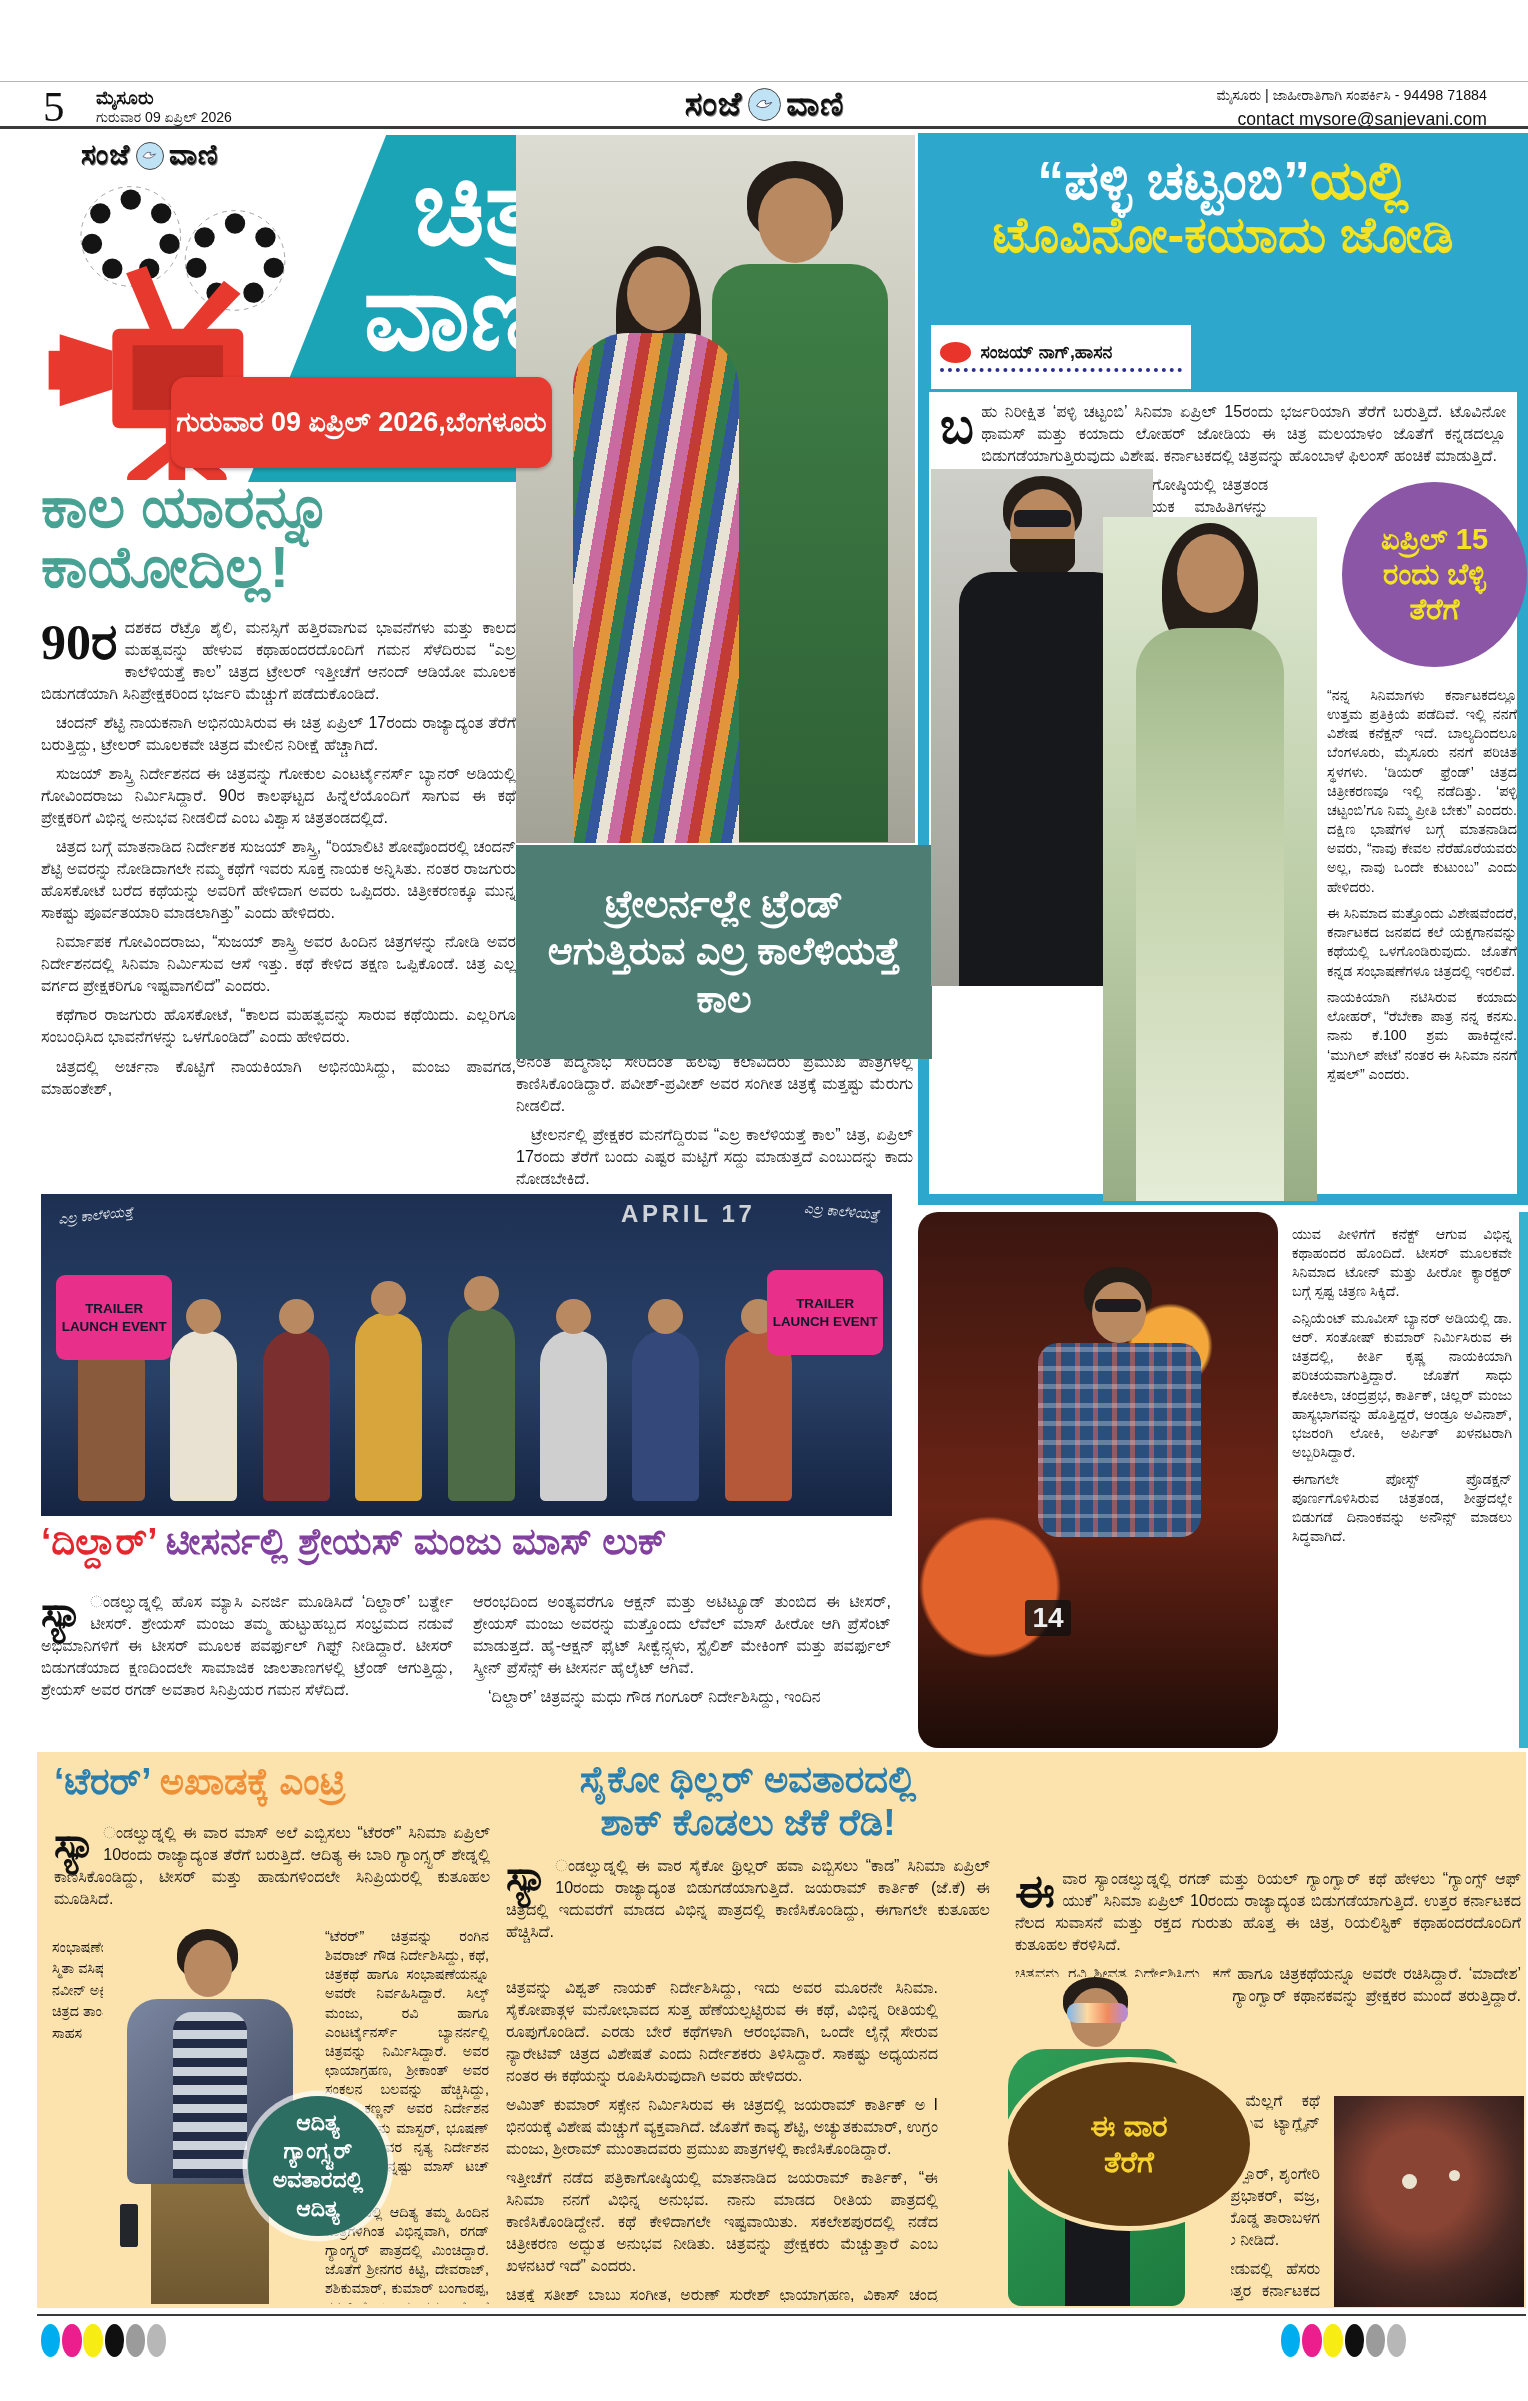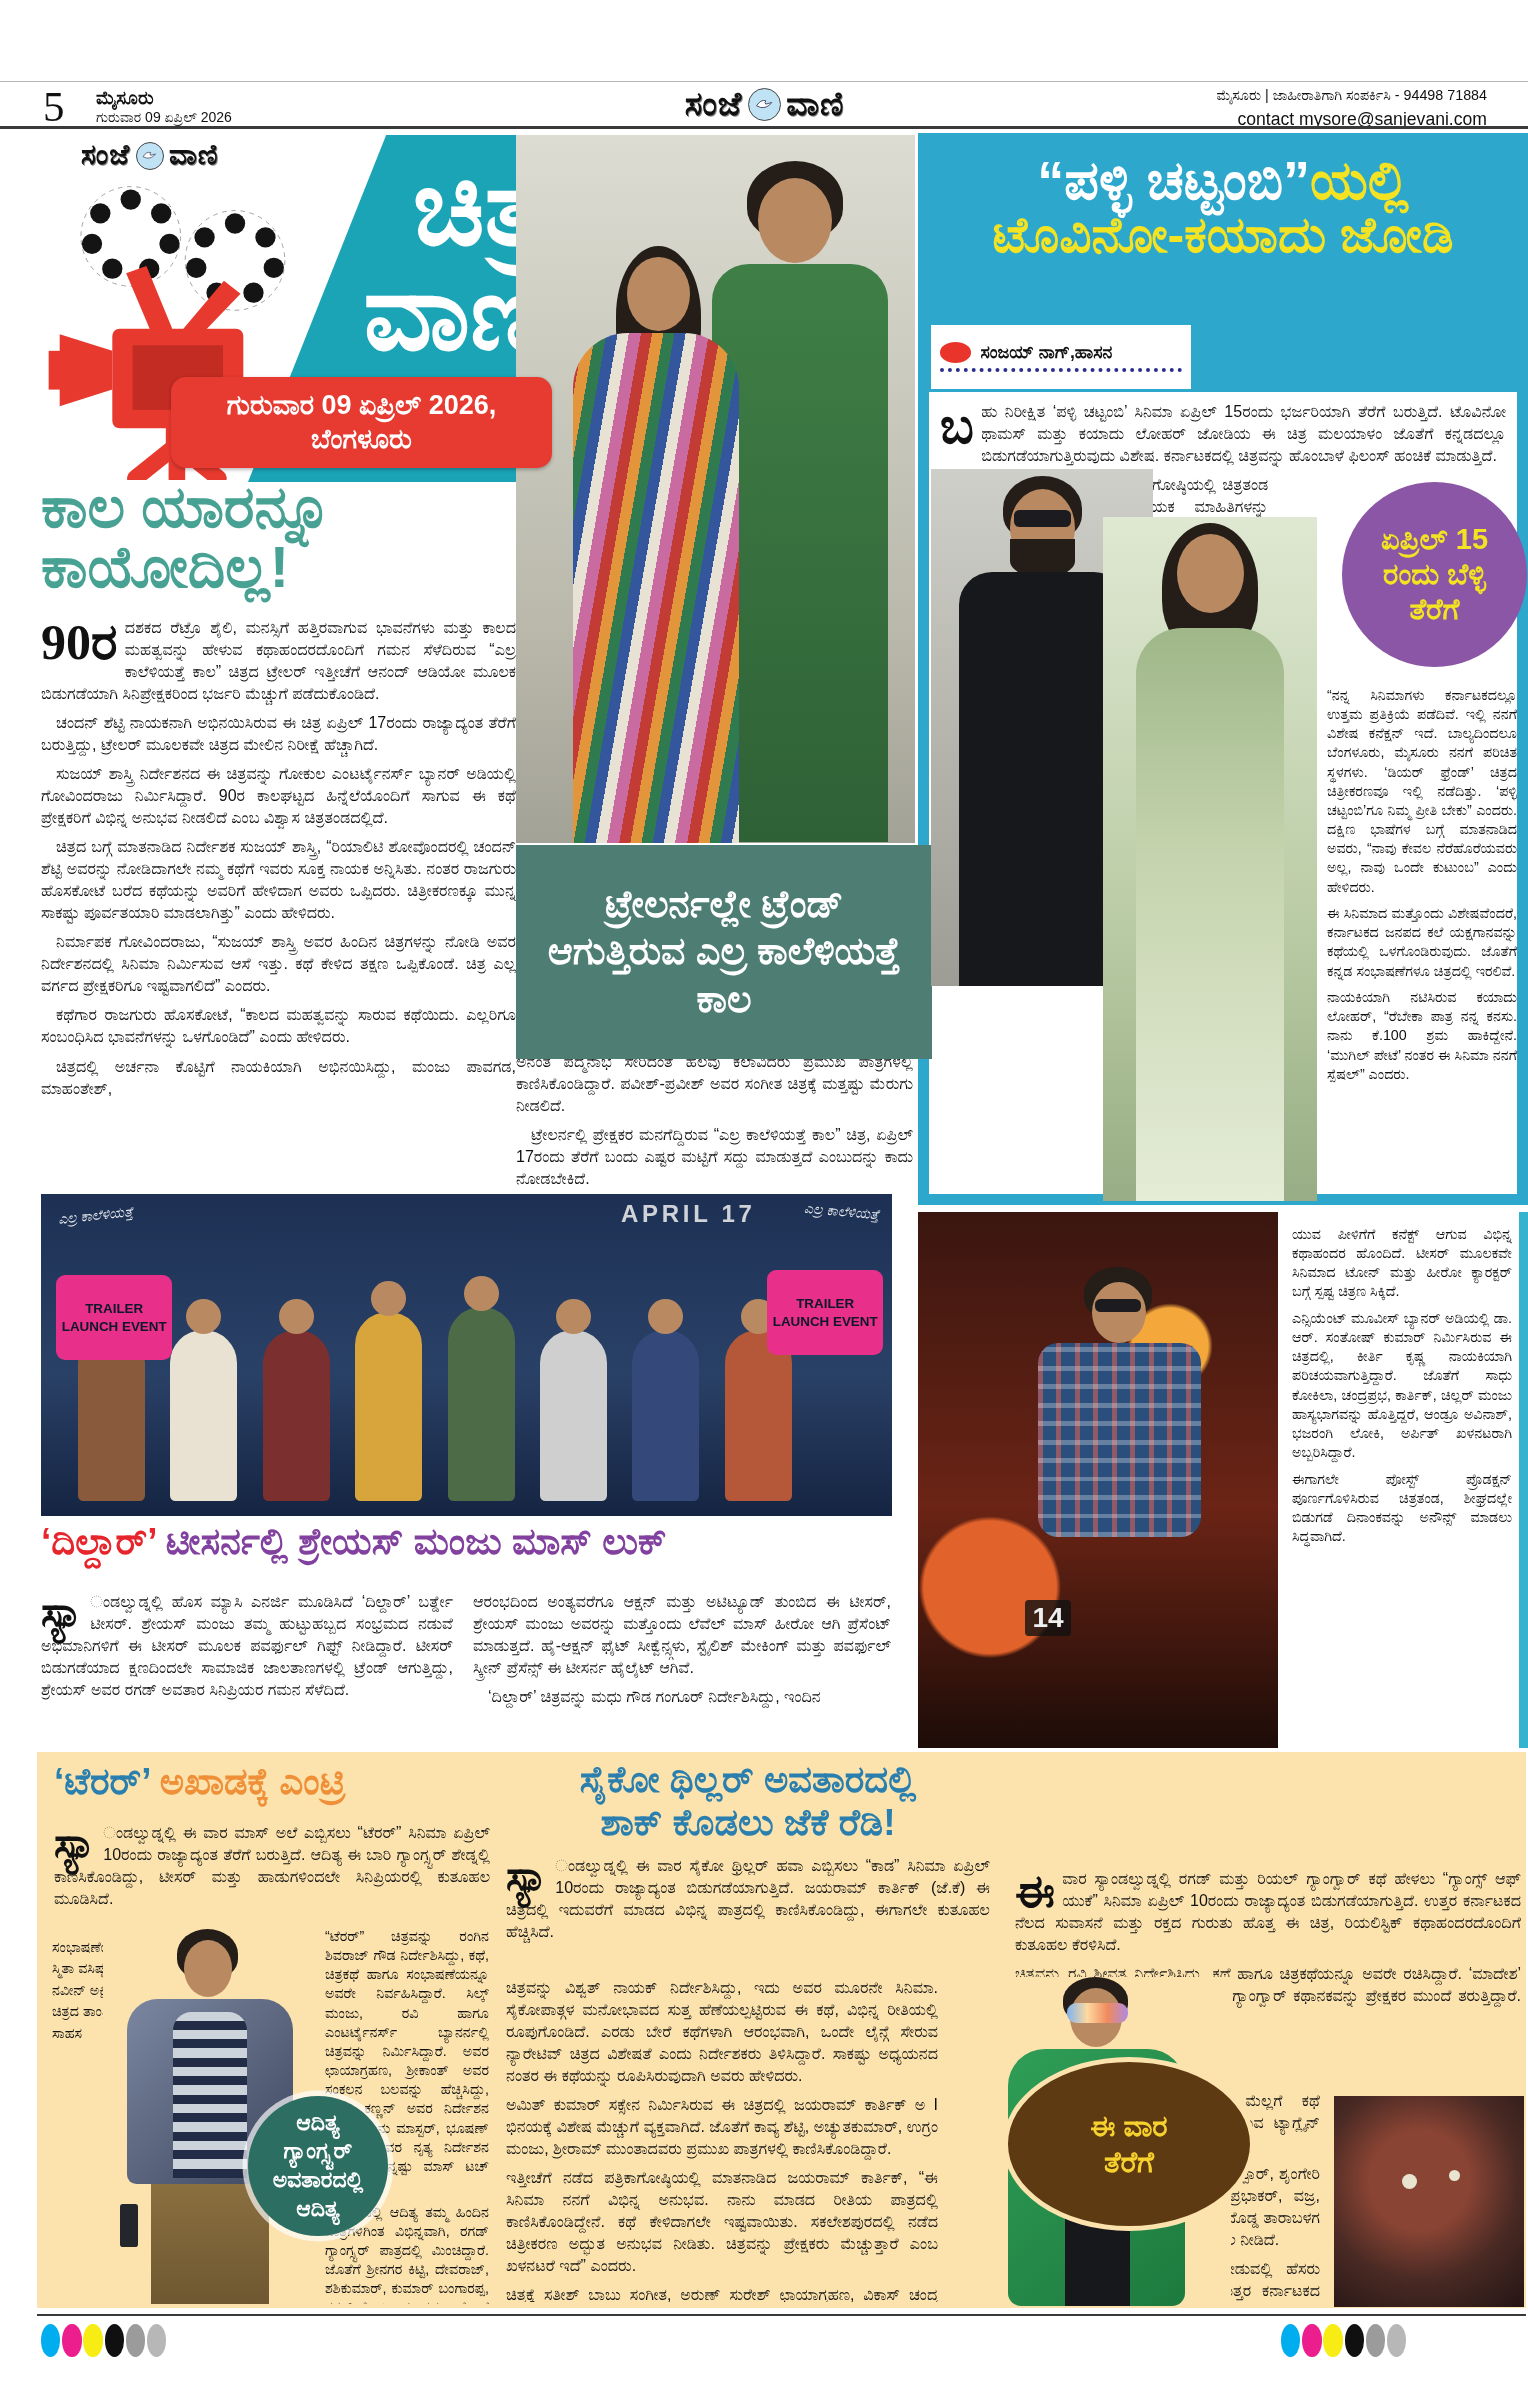--- a/index.html
+++ b/index.html
@@ -20,21 +20,21 @@
   .hdr-dt{font-size:14px;}
   .hdr-right{font-size:14.3px;text-align:right;line-height:1.5;}
   .hdr-email{font-size:17.6px;}
   .masthead{display:flex;align-items:center;gap:5.5px;font-weight:bold;font-size:33px;letter-spacing:0.9px;text-shadow:0.9px 0.9px 0 #888;}
   .dove-circle{width:31px;height:31px;border-radius:50%;background:#bfe3f4;border:1.8px solid #444;display:flex;align-items:center;justify-content:center;}
 
   
   .beam{background:#1ba4b6;clip-path:polygon(45% 0,100% 0,100% 100%,0 100%);}
   .section-title{color:#fff;font-weight:800;font-size:107px;line-height:.98;text-align:right;}
   .date-box{background:#e73a30;border-radius:15px;color:#fff;font-weight:bold;font-size:27px;
-            display:flex;flex-direction:column;align-items:center;justify-content:center;line-height:1.25;box-shadow:0 1.8px 3.7px rgba(0,0,0,.25);}
+            display:flex;flex-direction:row;align-items:center;justify-content:center;line-height:1.25;box-shadow:0 1.8px 3.7px rgba(0,0,0,.25);}
 
   
   .lead-h{color:#48a294;font-weight:800;font-size:58px;line-height:1.04;}
 
   
   .photo{overflow:hidden;position:absolute;}
   .ph-couple{background:linear-gradient(#dcdcd2,#b9b8ab 70%,#a3a296);}
   .head{position:absolute;border-radius:50%;background:#b98a62;}
   .hair{position:absolute;border-radius:50% 50% 40% 40%;background:#241d18;}
   .kurta{position:absolute;background:linear-gradient(#3f7f46,#2f6136);border-radius:37px 37px 0 0;}
@@ -284,21 +284,21 @@
     <span class="purple-part">ಟೀಸರ್ನಲ್ಲಿ ಶ್ರೇಯಸ್ ಮಂಜು ಮಾಸ್ ಲುಕ್</span>
   </div>
   <div class="abs body-text just" style="left:41px;top:1591px;width:412px;height:159px;overflow:hidden;">
     <p><span class="dropcap" style="font-size:41px;">ಸ್ಯಾ</span><span>ಂಡಲ್ವುಡ್ನಲ್ಲಿ ಹೊಸ ಮ್ಯಾಸಿ ಎನರ್ಜಿ ಮೂಡಿಸಿದೆ ‘ದಿಲ್ದಾರ್’ ಬರ್ತ್ಡೇ ಟೀಸರ್. ಶ್ರೇಯಸ್ ಮಂಜು ತಮ್ಮ ಹುಟ್ಟುಹಬ್ಬದ ಸಂಭ್ರಮದ ನಡುವೆ ಅಭಿಮಾನಿಗಳಿಗೆ ಈ ಟೀಸರ್ ಮೂಲಕ ಪವರ್ಫುಲ್ ಗಿಫ್ಟ್ ನೀಡಿದ್ದಾರೆ. ಟೀಸರ್ ಬಿಡುಗಡೆಯಾದ ಕ್ಷಣದಿಂದಲೇ ಸಾಮಾಜಿಕ ಜಾಲತಾಣಗಳಲ್ಲಿ ಟ್ರೆಂಡ್ ಆಗುತ್ತಿದ್ದು, ಶ್ರೇಯಸ್ ಅವರ ರಗಡ್ ಅವತಾರ ಸಿನಿಪ್ರಿಯರ ಗಮನ ಸೆಳೆದಿದೆ.</span></p>
   </div>
   <div class="abs body-text just" style="left:473px;top:1591px;width:418px;height:159px;overflow:hidden;">
     <p>ಆರಂಭದಿಂದ ಅಂತ್ಯವರೆಗೂ ಆಕ್ಷನ್ ಮತ್ತು ಅಟಿಟ್ಯೂಡ್ ತುಂಬಿದ ಈ ಟೀಸರ್, ಶ್ರೇಯಸ್ ಮಂಜು ಅವರನ್ನು ಮತ್ತೊಂದು ಲೆವೆಲ್ ಮಾಸ್ ಹೀರೋ ಆಗಿ ಪ್ರೆಸೆಂಟ್ ಮಾಡುತ್ತದೆ. ಹೈ-ಆಕ್ಷನ್ ಫೈಟ್ ಸೀಕ್ವೆನ್ಸ್ಗಳು, ಸ್ಟೈಲಿಶ್ ಮೇಕಿಂಗ್ ಮತ್ತು ಪವರ್ಫುಲ್ ಸ್ಕ್ರೀನ್ ಪ್ರೆಸೆನ್ಸ್ ಈ ಟೀಸರ್ನ ಹೈಲೈಟ್ ಆಗಿವೆ.</p>
     <p class="indent">‘ದಿಲ್ದಾರ್’ ಚಿತ್ರವನ್ನು ಮಧು ಗೌಡ ಗಂಗೂರ್ ನಿರ್ದೇಶಿಸಿದ್ದು, ಇಂದಿನ</p>
   </div>
 
-  <div class="photo ph-vehicle" style="left:918px;top:1212px;width:360px;height:536px;z-index:1;">
+  <div class="photo ph-vehicle" style="left:918px;top:1212px;width:360px;height:536px;z-index:1;border-radius:20px;">
     <div class="hair" style="left:166px;top:55px;width:68px;height:52px;"></div>
     <div class="head" style="left:174px;top:70px;width:54px;height:61px;"></div>
     <div class="shades" style="left:177px;top:87px;width:46px;height:13px;"></div>
     <div class="plaid" style="left:120px;top:131px;width:163px;height:194px;"></div>
     <div class="num14" style="left:107px;top:388px;">14</div>
   </div>
   <div class="abs body-text-sm just" style="left:1292px;top:1225px;width:220px;height:517px;overflow:hidden;">
     <p>ಯುವ ಪೀಳಿಗೆಗೆ ಕನೆಕ್ಟ್ ಆಗುವ ವಿಭಿನ್ನ ಕಥಾಹಂದರ ಹೊಂದಿದೆ. ಟೀಸರ್ ಮೂಲಕವೇ ಸಿನಿಮಾದ ಟೋನ್ ಮತ್ತು ಹೀರೋ ಕ್ಯಾರಕ್ಟರ್ ಬಗ್ಗೆ ಸ್ಪಷ್ಟ ಚಿತ್ರಣ ಸಿಕ್ಕಿದೆ.</p>
     <p>ಎನ್ಸಿಯೆಂಟ್ ಮೂವೀಸ್ ಬ್ಯಾನರ್ ಅಡಿಯಲ್ಲಿ ಡಾ. ಆರ್. ಸಂತೋಷ್ ಕುಮಾರ್ ನಿರ್ಮಿಸಿರುವ ಈ ಚಿತ್ರದಲ್ಲಿ, ಕೀರ್ತಿ ಕೃಷ್ಣ ನಾಯಕಿಯಾಗಿ ಪರಿಚಯವಾಗುತ್ತಿದ್ದಾರೆ. ಜೊತೆಗೆ ಸಾಧು ಕೋಕಿಲಾ, ಚಂದ್ರಪ್ರಭ, ಕಾರ್ತಿಕ್, ಚಿಲ್ಲರ್ ಮಂಜು ಹಾಸ್ಯಭಾಗವನ್ನು ಹೊತ್ತಿದ್ದರೆ, ಆಂಡ್ರೂ ಅವಿನಾಶ್, ಭಜರಂಗಿ ಲೋಕಿ, ಅರ್ಪಿತ್ ಖಳನಟರಾಗಿ ಅಬ್ಬರಿಸಿದ್ದಾರೆ.</p>
     <p>ಈಗಾಗಲೇ ಪೋಸ್ಟ್ ಪ್ರೊಡಕ್ಷನ್ ಪೂರ್ಣಗೊಳಿಸಿರುವ ಚಿತ್ರತಂಡ, ಶೀಘ್ರದಲ್ಲೇ ಬಿಡುಗಡೆ ದಿನಾಂಕವನ್ನು ಅನೌನ್ಸ್ ಮಾಡಲು ಸಿದ್ಧವಾಗಿದೆ.</p>

